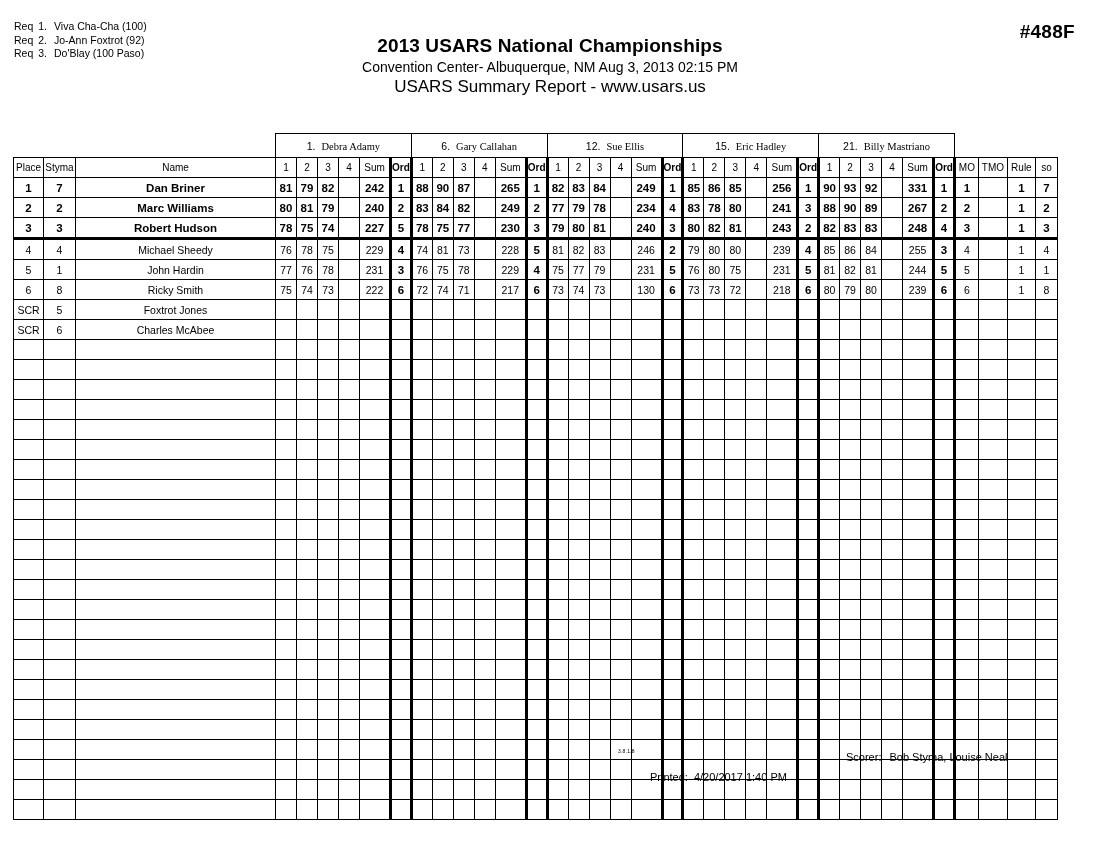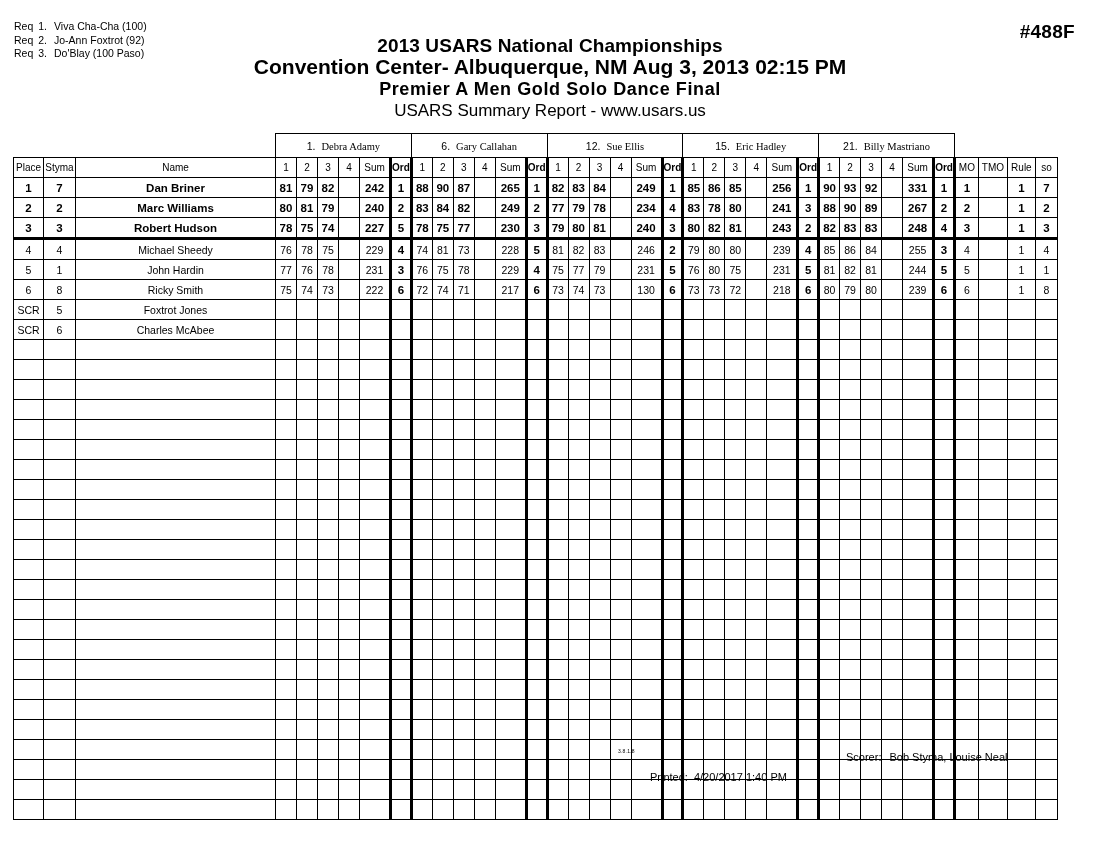--- a/index.html
+++ b/index.html
@@ -39,22 +39,22 @@
     text-align: center;
     margin-top: 16px;
   }
   #title-line1 {
     font-size: 19px;
     font-weight: bold;
     line-height: 23px;
     letter-spacing: 0.1px;
   }
   #title-line2 {
-    font-size: 21px;
-    font-weight: bold;
+    font-size: 14px;
+    font-weight: normal;
     line-height: 20px;
   }
   #title-line3 {
     font-size: 18px;
     font-weight: bold;
     line-height: 24px;
     letter-spacing: 0.6px;
   }
   #title-line4 {
     font-size: 17px;
@@ -166,21 +166,20 @@
     <span class="req-lbl">Req</span><span class="req-num">2.</span><span class="req-txt">Jo-Ann Foxtrot (92)</span>
   </span>
   <span class="req-line">
     <span class="req-lbl">Req</span><span class="req-num">3.</span><span class="req-txt">Do'Blay (100 Paso)</span>
   </span>
 </div>
 
 <div id="title-block">
   <div id="title-line1">2013 USARS National Championships</div>
   <div id="title-line2">Convention Center- Albuquerque, NM  Aug 3, 2013  02:15 PM</div>
-  <div id="title-line3">Premier A Men Gold Solo Dance Final</div>
   <div id="title-line4">USARS Summary Report - www.usars.us</div>
 </div>
 
 <div id="event-number">#488F</div>
 
 <div id="sheet">
   <table class="grid">
     <colgroup id="cols">
         <col style="width: 30px;">
         <col style="width: 32px;">

